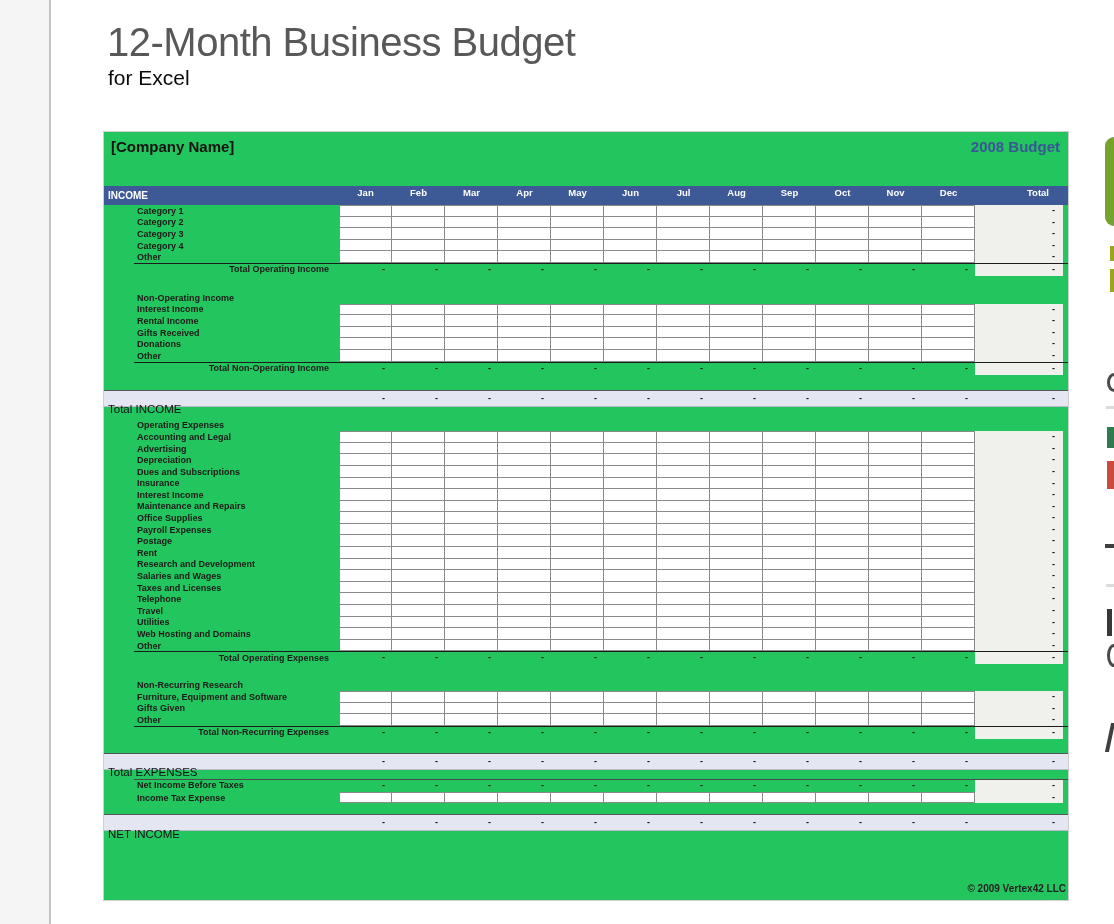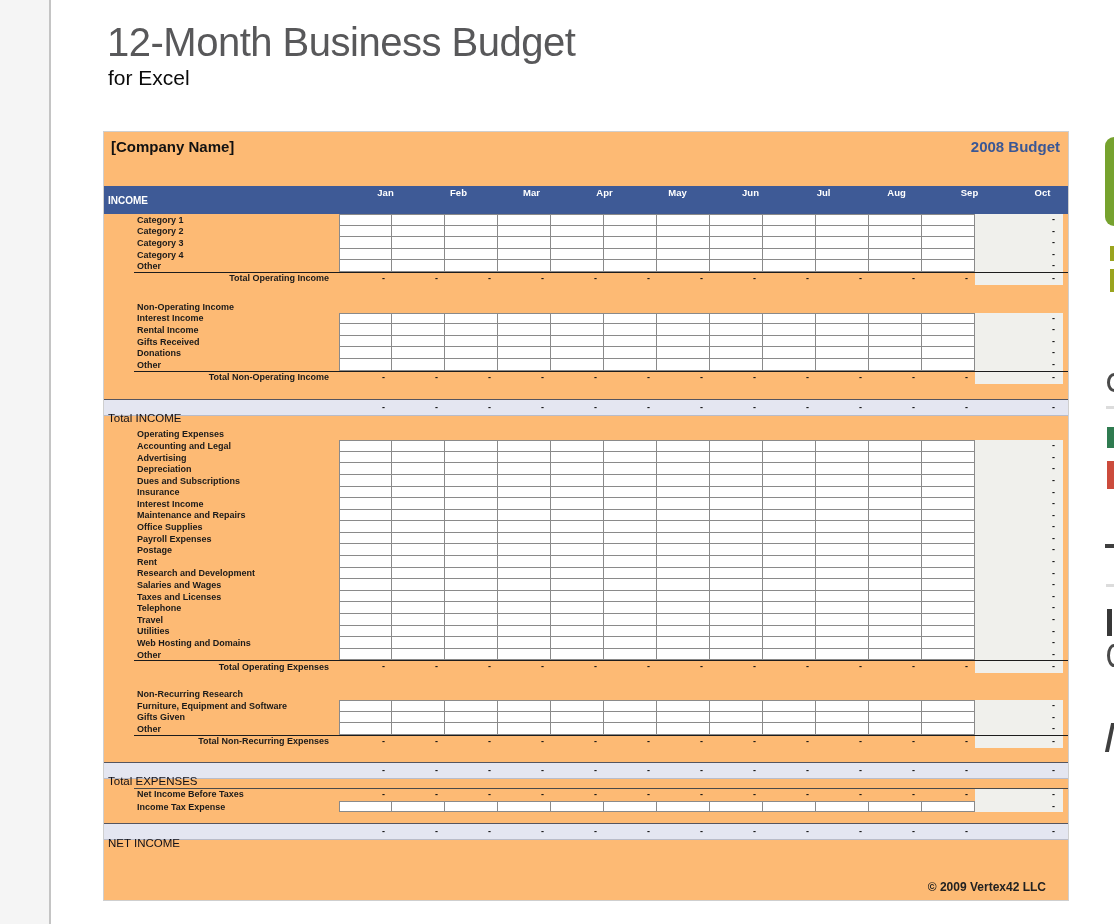--- a/index.html
+++ b/index.html
@@ -7,40 +7,40 @@
               font-family:"Liberation Sans", sans-serif; position:relative; }
 
   .gutter { position:absolute; left:0; top:0; width:51px; height:924px;
             background:#F5F5F5; border-right:2px solid #C4C4C4; }
 
   .page-title { position:absolute; left:107px; top:20px; font-size:40px;
                 font-weight:400; color:#58585A; letter-spacing:-0.5px; }
   .page-subtitle { position:absolute; left:108px; top:66px; font-size:21px; color:#0b0b0b; }
 
   .sheet-card { position:absolute; left:103px; top:131px; width:966px; height:770px;
-                background:#fdba74; border:1px solid #CFCFCF; padding-top:6px; }
+                background:#22c55e; border:1px solid #CFCFCF; padding-top:6px; }
 
   .sheet-head { display:flex; justify-content:space-between; align-items:flex-start;
                 height:18px; padding:0 8px 0 7px; }
   .company { font-size:15px; font-weight:bold; color:#111; }
   .budget-title { font-size:15px; font-weight:bold; color:var(--budget-title,#3A5795); }
 
   #sheet-body { margin-top:30px; }
 
   .r { display:flex; align-items:center; height:11.6px; position:relative; }
   .lab { width:235px; flex:none; font-size:9px; font-weight:bold; color:#1a1a1a;
          white-space:nowrap; overflow:hidden; }
   .ind { padding-left:33px; }
   .rlab { text-align:right; padding-right:10px; }
   .mc { width:53px; flex:none; font-size:9px; font-weight:bold; color:#111;
         text-align:right; padding-right:7px; height:100%; }
   .tc { width:88px; flex:none; font-size:9px; font-weight:bold; color:#111;
         text-align:right; padding-right:8px; height:100%; line-height:11.6px; }
 
-  .bar { height:28px; background:var(--header-bar,#3E5A96);gap:20px; }
+  .bar { height:19px; background:var(--header-bar,#3E5A96); }
   .bar .lab { color:#fff; font-size:10px; padding-left:4px; }
   .bar .mc { color:#fff; font-size:9.5px; text-align:center; padding-right:0;
              line-height:13px; font-weight:bold; }
   .bar .tc { color:#fff; font-size:9.5px; line-height:13px; padding-right:14px; }
 
   .cell { background:#fff; border-right:1px solid #8a8a8a; border-bottom:1px solid #8a8a8a; }
   .cfirst { border-left:1px solid #8a8a8a; }
   .ctop { border-top:1px solid #8a8a8a; }
 
   .band { background:var(--total-col-bg,#F0F0EC); }
@@ -50,21 +50,21 @@
   .totalr .mc, .totalr .tc { line-height:13px; }
   .totalr::before { content:""; position:absolute; left:30px; right:0; top:0;
                     border-top:1.6px solid #1c1c1c; }
   .netr::before { border-top:1px solid #4a4a4a; }
 
   .sumr { height:17px; background:var(--total-row-bg,#E4E6F1);
           border-top:1px solid #55555f; border-bottom:1px solid #b9bcc9; }
   .sumr .lab { font-size:11.5px; font-weight:normal; color:#101018; padding-left:4px;margin-top:22px; }
   .sumr .mc, .sumr .tc { line-height:15px; }
 
-  .copyright { position:absolute; right:22px; bottom:6px; font-size:12px;
+  .copyright { position:absolute; right:2px; bottom:6px; font-size:10px;
                font-weight:bold; color:#222; }
 
   
   .frag { position:absolute; }
   .frag-green-btn { left:1105px; top:137px; width:9px; height:89px;
                     background:var(--green-button,#76A22E); border-radius:9px 0 0 9px; }
   .frag-olive-1 { left:1110px; top:246px; width:4px; height:15px; background:var(--olive-link,#9AA41E); }
   .frag-olive-2 { left:1110px; top:269px; width:4px; height:23px; background:var(--olive-link,#9AA41E); }
   .frag-paren-1 { left:1107px; top:373px; width:14px; height:19px;
                   border:3px solid #4a4a4a; border-radius:50%; }

